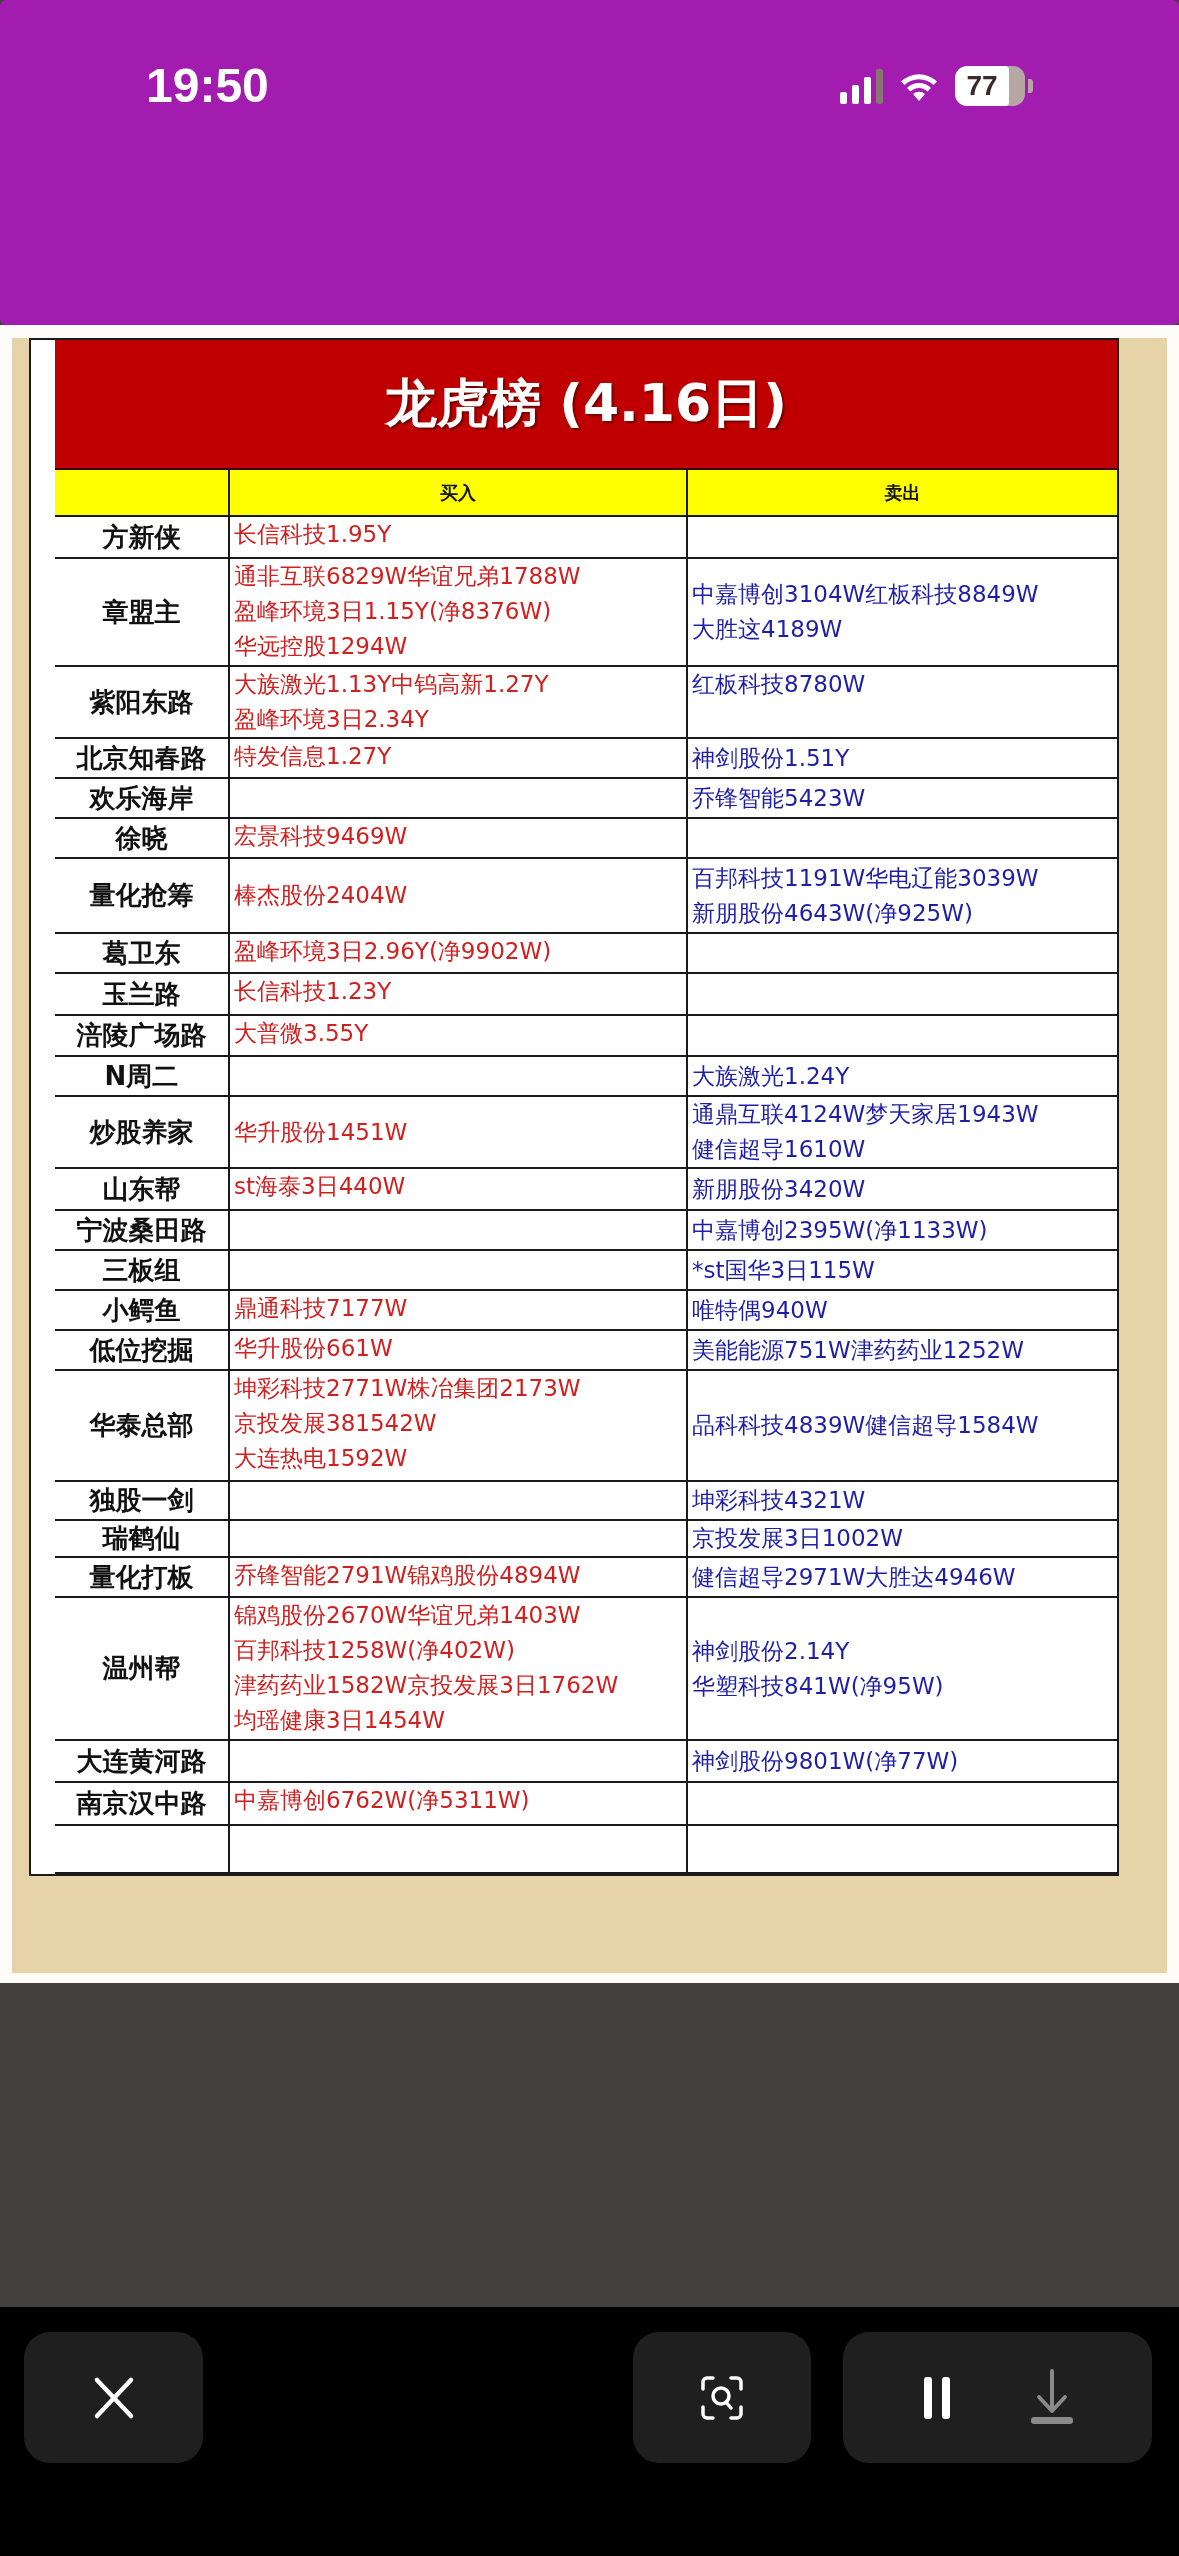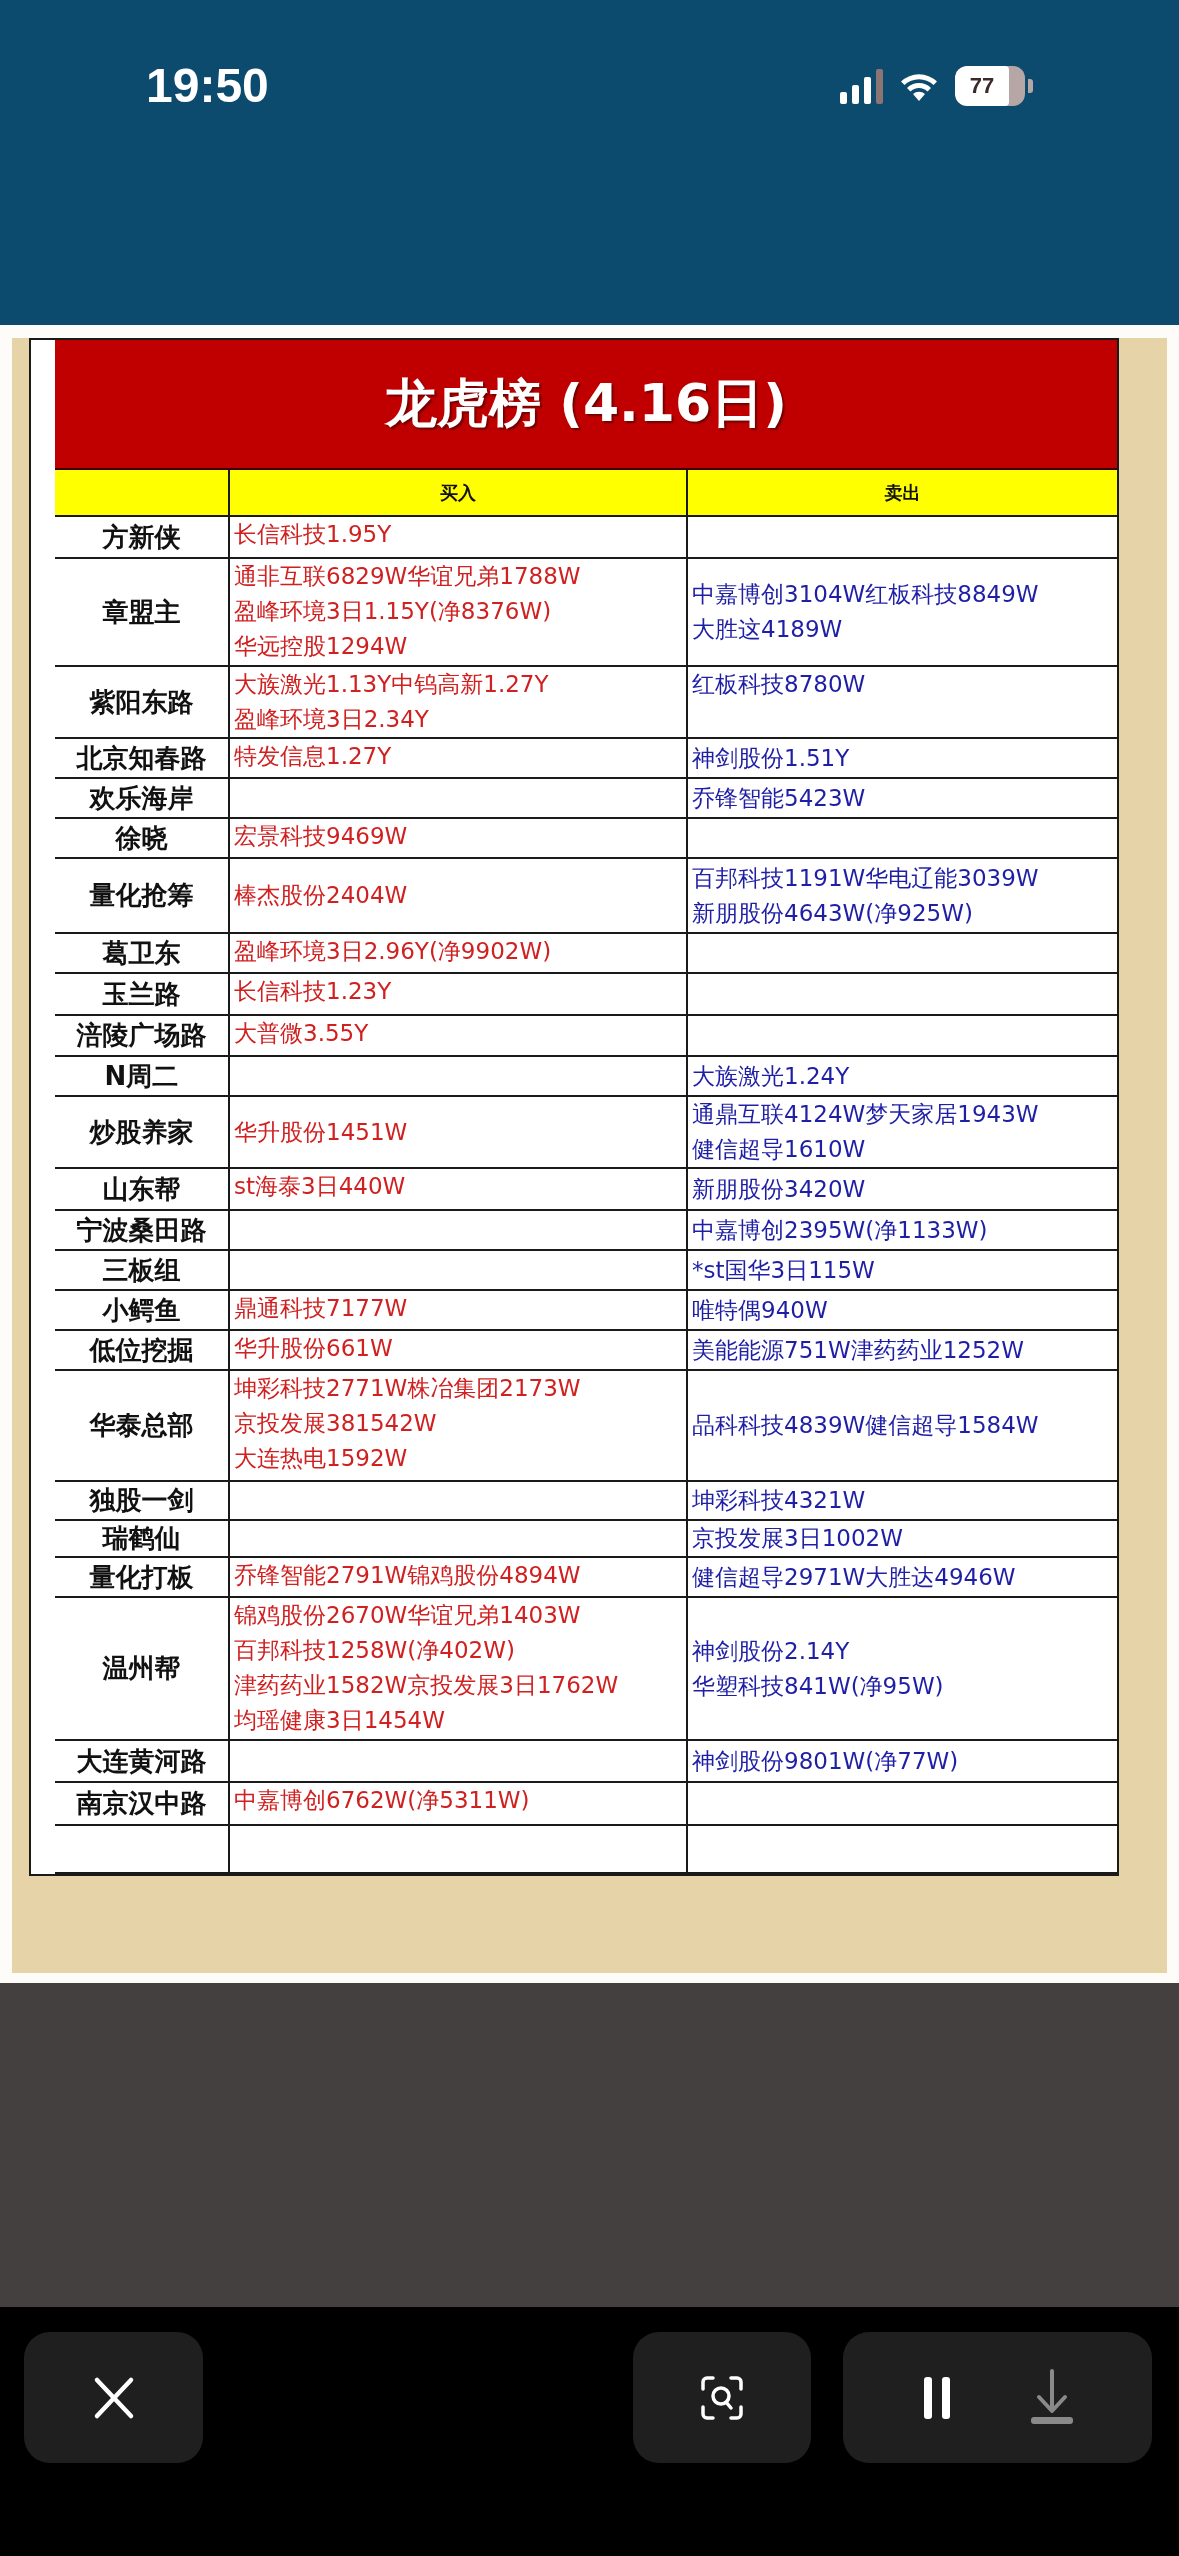--- a/index.html
+++ b/index.html
@@ -4,38 +4,39 @@
 <style>
   * { box-sizing: border-box; margin: 0; padding: 0; }
   html, body { width: 1179px; height: 2556px; overflow: hidden; }
   body {
     position: relative;
     background: #454040;
     font-family: "DejaVu Sans", sans-serif;
   }
   .top-area {
     position: absolute; left: 0; top: 0; width: 1179px; height: 325px;
-    background: #0c4a6e;
+    background: #a21caf;
+    border-radius: 6px;
   }
   .status-time {
     position: absolute; left: 146px; top: 58px;
     color: #fff; font-family: "Liberation Sans", sans-serif;
     font-size: 48px; font-weight: 600; letter-spacing: 0px;
   }
   .status-icons { position: absolute; left: 840px; top: 62px; height: 48px; display: flex; align-items: center; gap: 16px; }
   .signal { display: flex; align-items: flex-end; gap: 5px; height: 36px; }
   .signal span { width: 7px; background: #fff; border-radius: 2px; display: block; }
   .signal span.dim { background: #8a7474; }
   .battery {
     position: relative; width: 70px; height: 40px; border-radius: 12px; background: #b7a6a6; overflow: hidden;
   }
   .battery .fill { position: absolute; left: 0; top: 0; bottom: 0; width: 77%; background: #fff; border-radius: 12px 4px 4px 12px; }
   .battery .pct {
     position: absolute; left: 0; top: 0; width: 54px; height: 28px; line-height: 40px; text-align: center;
-    font-family: "Liberation Sans", sans-serif; font-weight: 700; font-size: 22px; color: #3a2a2a;
+    font-family: "Liberation Sans", sans-serif; font-weight: 700; font-size: 28px; color: #3a2a2a;
   }
   .battery-nub { width: 5px; height: 14px; background: #b7a6a6; border-radius: 0 3px 3px 0; margin-left: -13px; }
 
   .image-area {
     position: absolute; left: 0; top: 325px; width: 1179px; height: 1658px;
     background: #fdfcf8;
   }
   .parchment {
     position: absolute; left: 12px; top: 13px; width: 1155px; height: 1635px;
     background: #e6d3a7;

